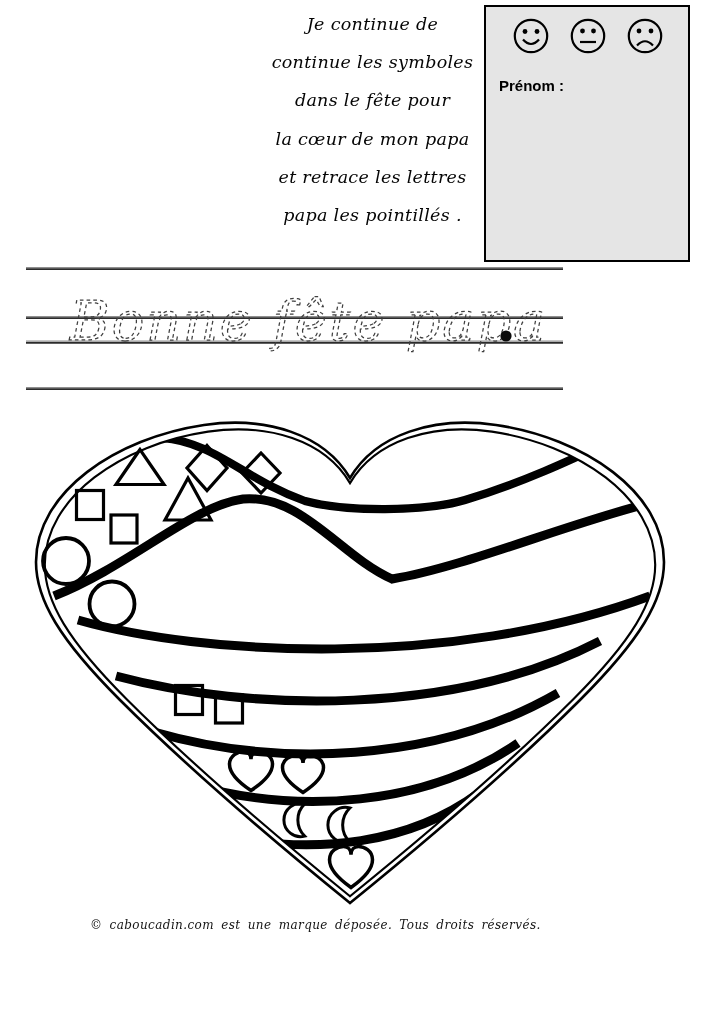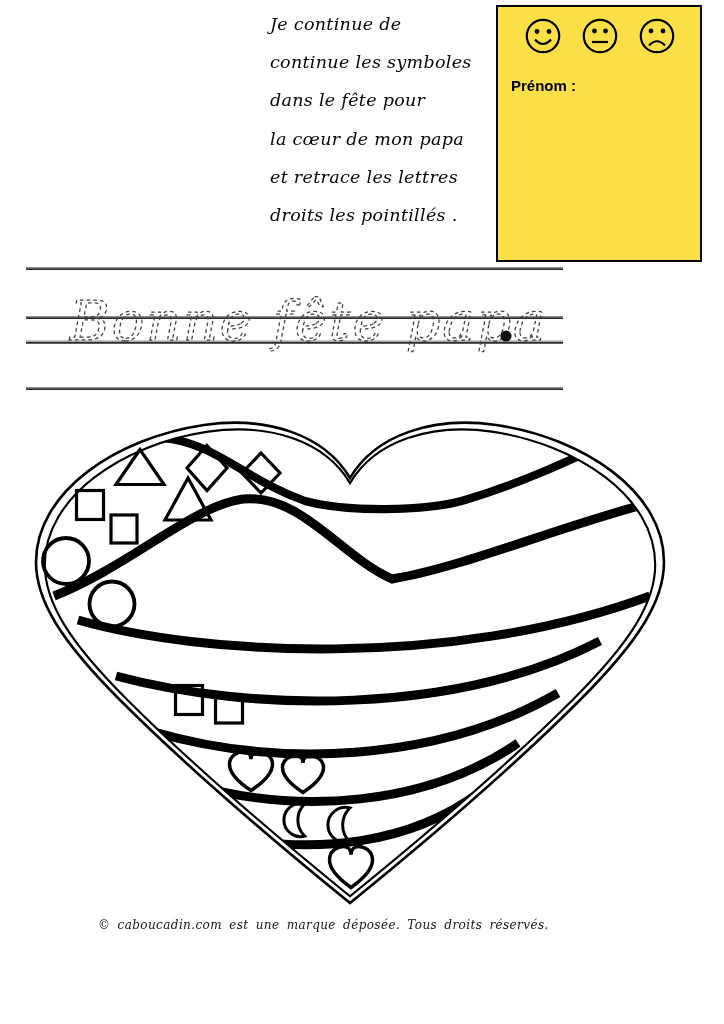--- a/index.html
+++ b/index.html
@@ -2,59 +2,59 @@
 <html><head>
 <meta charset="utf-8">
 <style>
   html,body{margin:0;padding:0;}
   body{
     width:724px;height:1024px;position:relative;background:#ffffff;
     font-family:"DejaVu Serif", serif;overflow:hidden;
   }
   .instructions{
     position:absolute;left:270px;top:5px;width:205px;
-    text-align:left;color:#050505;
+    text-align:center;color:#050505;
   }
   .instructions .iline{
     font-style:italic;font-size:17.5px;line-height:38.2px;
     font-family:"DejaVu Serif",serif;letter-spacing:.3px;white-space:nowrap;
   }
   .name-box{
     position:absolute;left:484px;top:5px;width:202px;height:253px;
-    border:2px solid #000;background:#fde047;box-sizing:content-box;margin-left:12px;
+    border:2px solid #000;background:#e5e5e5;box-sizing:content-box;
   }
   .smiley-row{
     position:absolute;left:26px;top:10px;display:flex;gap:19px;
   }
   .prenom-label{
     position:absolute;left:13px;top:70px;
     font-family:"Liberation Sans",sans-serif;font-weight:bold;
     font-size:15px;color:#000;
   }
   .footer-note{
     position:absolute;left:90px;top:918px;width:440px;
     font-style:italic;font-size:12px;color:#141414;
-    font-family:"DejaVu Serif",serif;letter-spacing:.4px;word-spacing:3px;white-space:nowrap;margin-left:8px;
+    font-family:"DejaVu Serif",serif;letter-spacing:.4px;word-spacing:3px;white-space:nowrap;
   }
   .sheet-svg{position:absolute;left:0;top:0;}
   .trace-text{
     font-family:"DejaVu Serif",serif;font-style:italic;font-size:54px;
     letter-spacing:2px;
   }
 </style>
 </head>
 <body>
 
 <div class="instructions">
   <div class="iline">Je continue de</div>
   <div class="iline">continue les symboles</div>
   <div class="iline">dans le fête pour</div>
   <div class="iline">la cœur de mon papa</div>
   <div class="iline">et retrace les lettres</div>
-  <div class="iline">droits les pointillés .</div>
+  <div class="iline">papa les pointillés .</div>
 </div>
 
 <div class="name-box">
   <div class="smiley-row">
     <svg width="38" height="38" viewBox="-19 -19 38 38">
       <circle cx="0" cy="0" r="16.2" fill="none" stroke="#000" stroke-width="2.2"></circle>
       <circle cx="-6" cy="-4.5" r="2.4" fill="#000"></circle>
       <circle cx="6" cy="-4.5" r="2.4" fill="#000"></circle>
       <path d="M -8,3.5 Q 0,12.5 8,3.5" fill="none" stroke="#000" stroke-width="2.2"></path>
     </svg>

